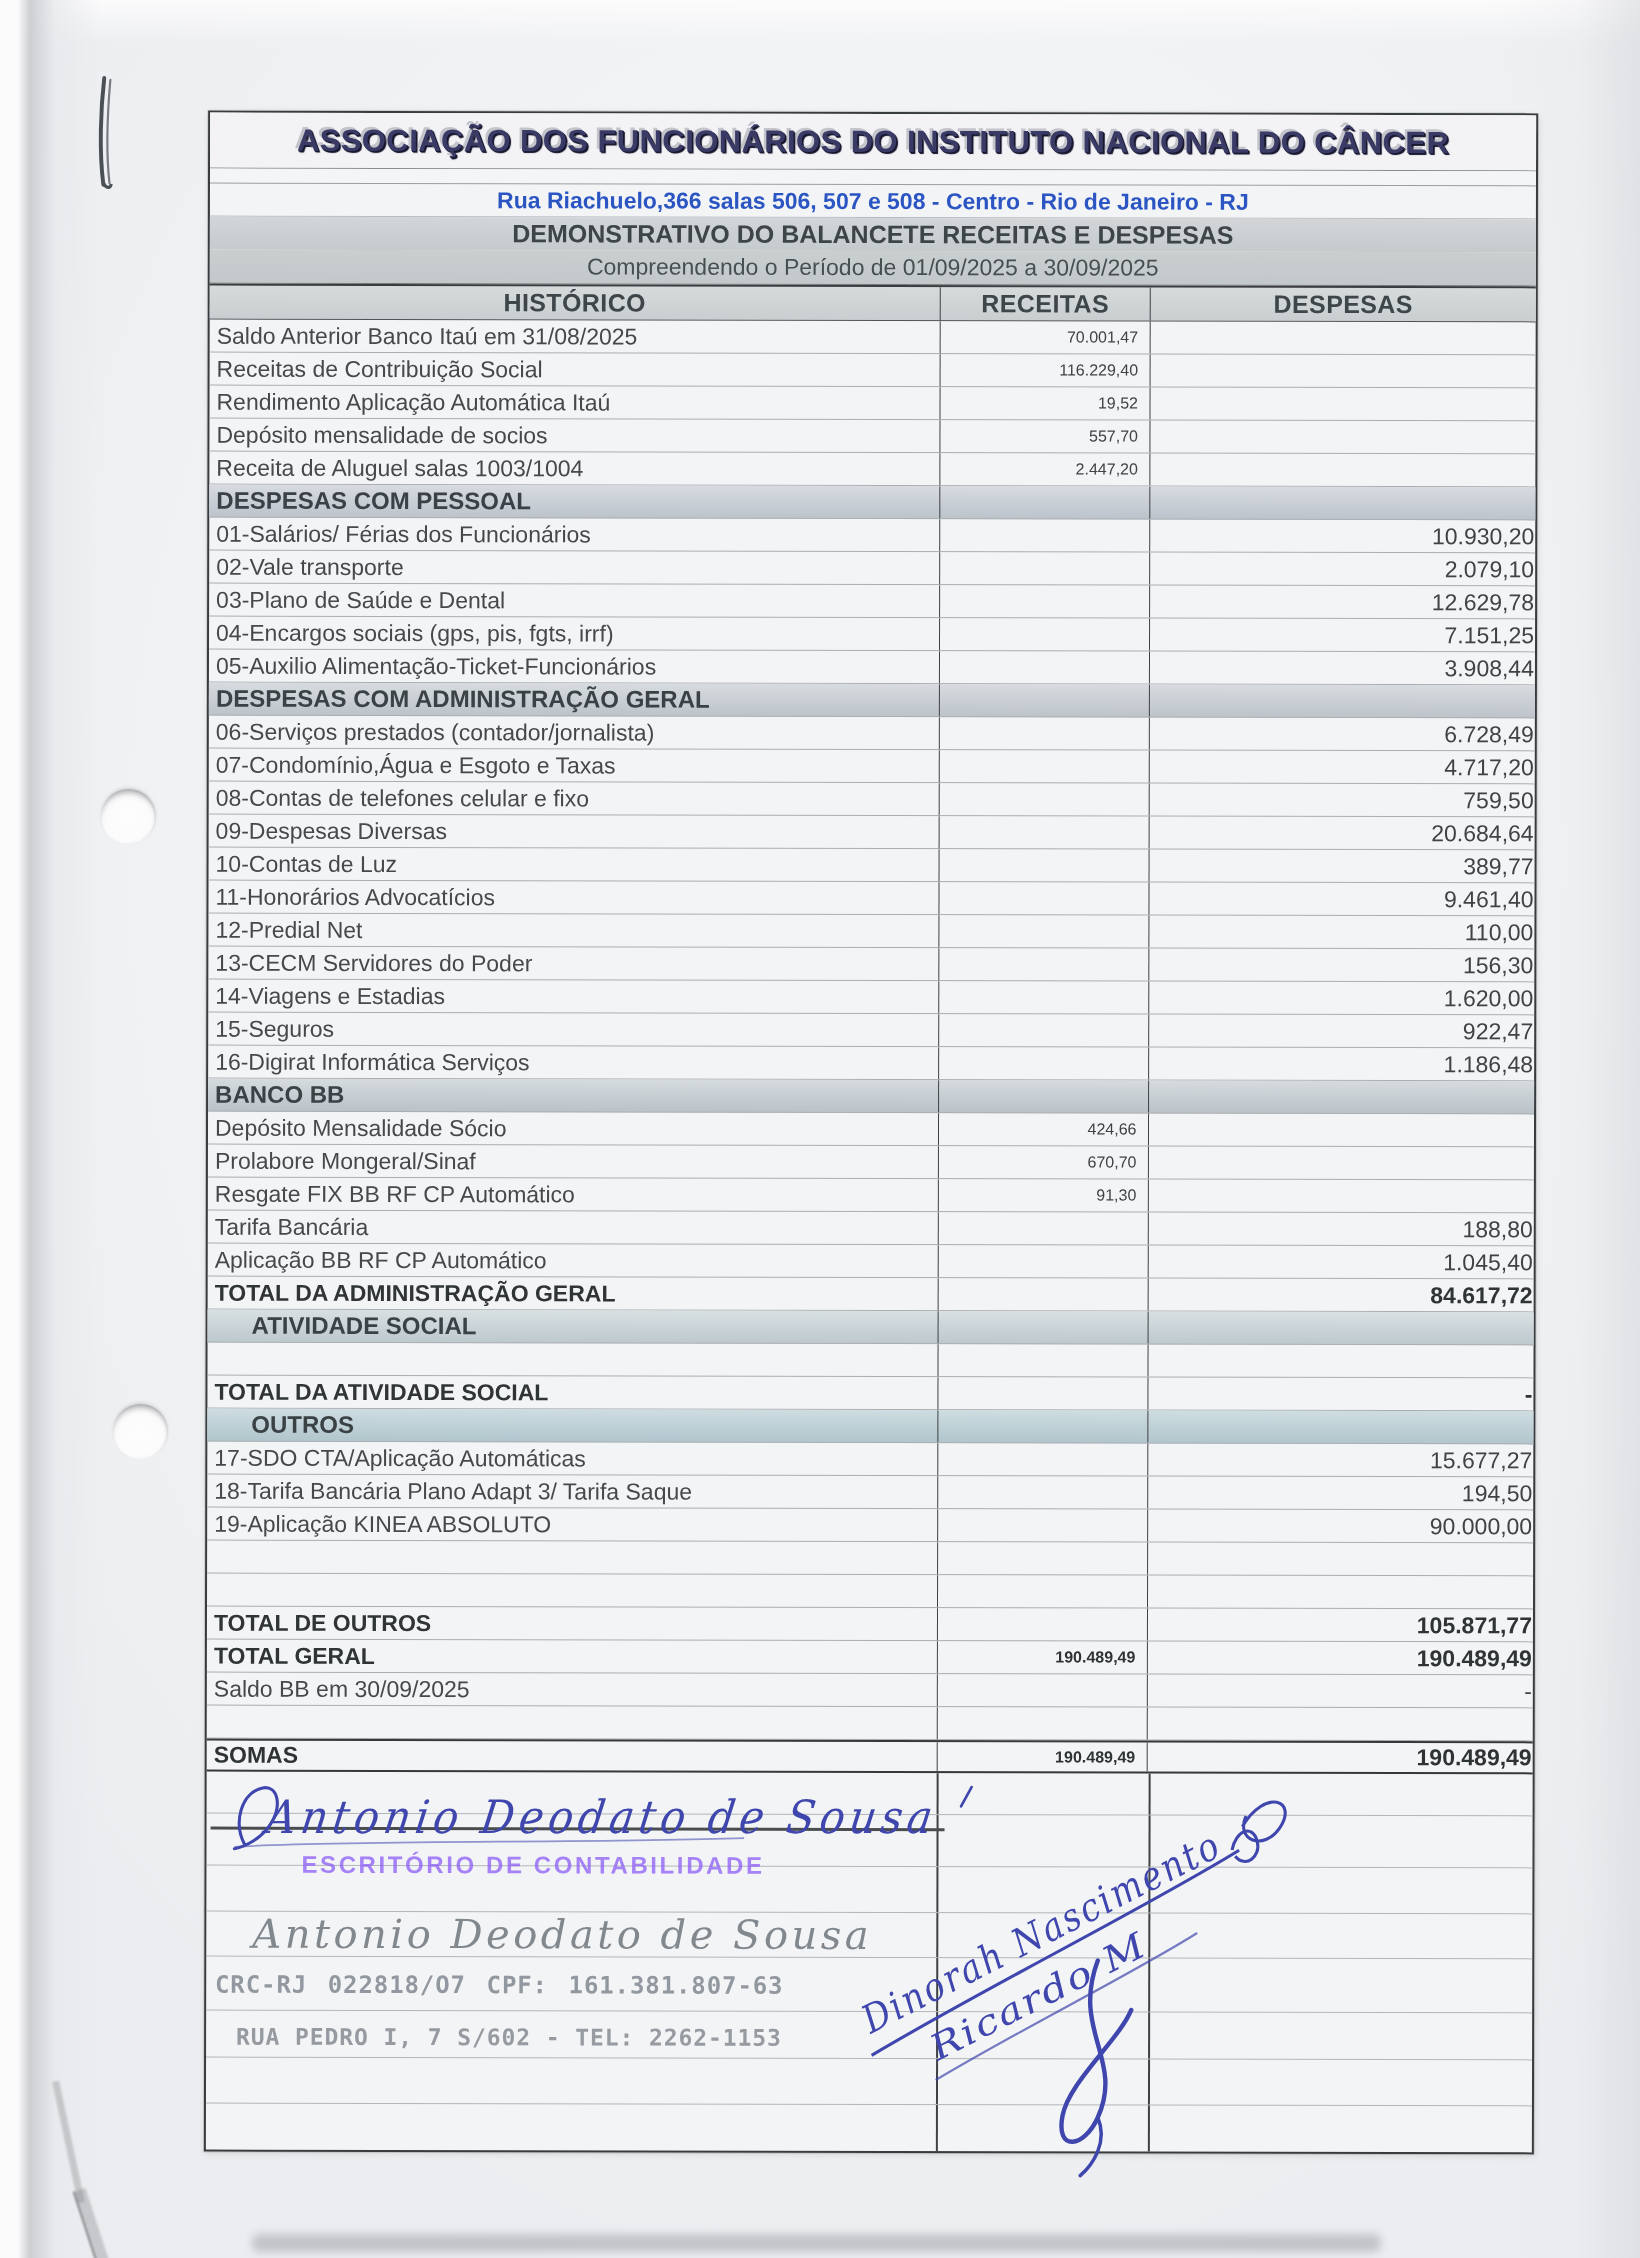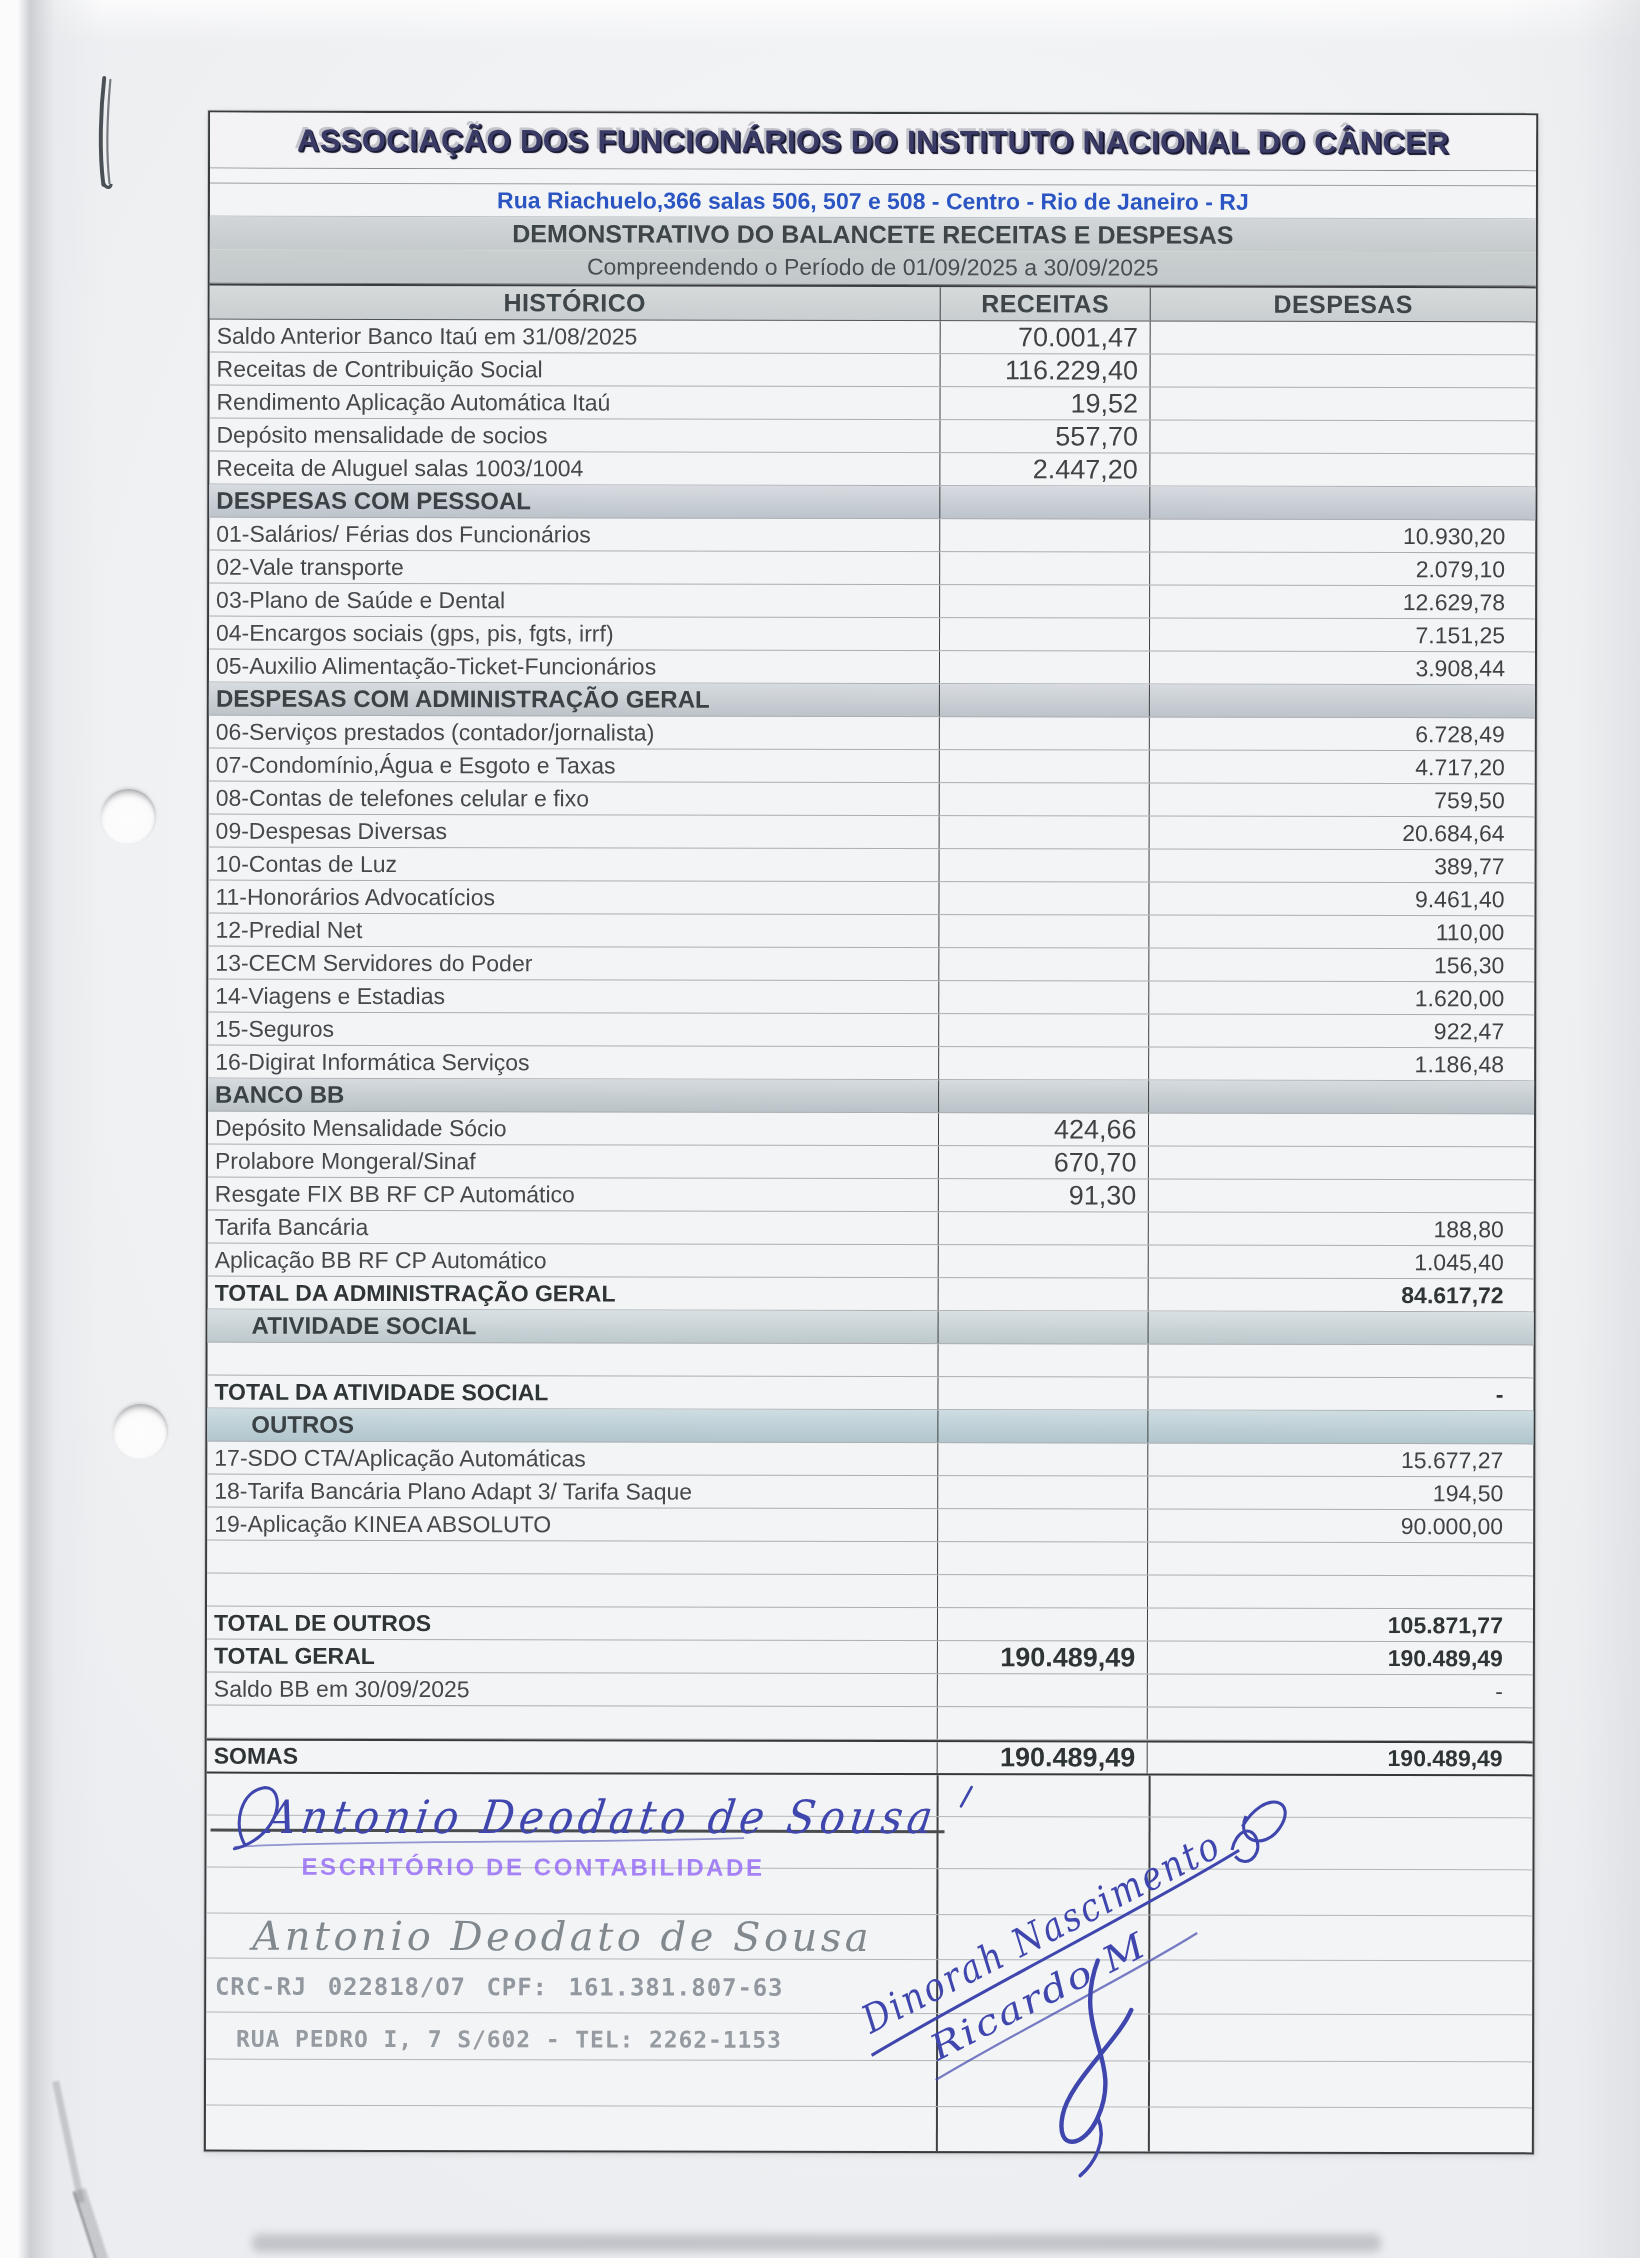--- a/index.html
+++ b/index.html
@@ -52,23 +52,23 @@
   .hc1{flex:0 0 730px;}
   .hc2{flex:0 0 210px;border-left:1.8px solid #3f4244;box-sizing:border-box;}
   .hc3{flex:1;border-left:1.8px solid #3f4244;box-sizing:border-box;}
 
   
   .tbody{display:flex;flex-direction:column;}
   .row{display:flex;min-height:33px;box-sizing:border-box;border-bottom:0.9px solid #abaeb1;}
   .c1{flex:0 0 730px;display:flex;align-items:center;padding-left:7px;box-sizing:border-box;
       font-size:23px;color:#45494c;}
   .c2{flex:0 0 210px;border-left:1.8px solid #3f4244;box-sizing:border-box;
-      display:flex;align-items:center;justify-content:flex-end;padding-right:11.5px;font-size:27px;color:#3f4346;}
+      display:flex;align-items:center;justify-content:flex-end;padding-right:11.5px;font-size:16px;color:#3f4346;}
   .c3{flex:1;border-left:1.8px solid #3f4244;box-sizing:border-box;
-      display:flex;align-items:center;justify-content:flex-end;padding-right:30px;font-size:23px;color:#3f4346;}
+      display:flex;align-items:center;justify-content:flex-end;padding-right:1px;font-size:23px;color:#3f4346;}
   .t-section{background-image:linear-gradient(180deg, rgba(255,255,255,.30), rgba(40,60,70,.06));}
   .t-section .c1{font-weight:bold;font-size:24px;color:#3b4246;}
   .t-section-indent{background-image:linear-gradient(180deg, rgba(255,255,255,.30), rgba(40,60,70,.06));}
   .t-section-indent .c1{font-weight:bold;font-size:24px;color:#3b4246;padding-left:44px;}
   .t-total .c1,.t-total .c2,.t-total .c3{font-weight:bold;color:#2f3437;}
   .t-somas{border-top:2.6px solid #35393c;border-bottom:2.6px solid #35393c;}
   .t-somas .c1,.t-somas .c2,.t-somas .c3{font-weight:bold;color:#2e3336;}
 
   
   .sig-area{flex:1;position:relative;}

